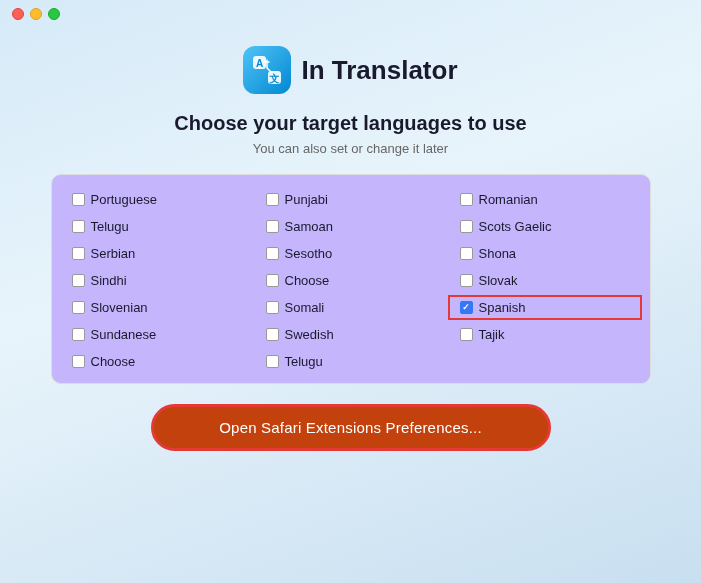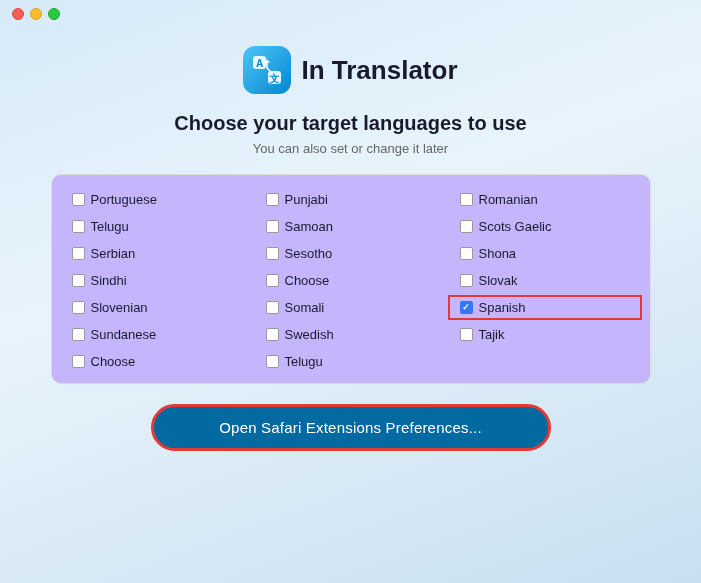--- a/index.html
+++ b/index.html
@@ -145,21 +145,21 @@
     }
 
     .bottom-area {
       display: flex;
       flex-direction: column;
       align-items: center;
       width: 100%;
     }
 
     .open-safari-btn {
-      background: #0369a1;
+      background: #c2410c;
       color: white;
       border: 3px solid #e53935;
       border-radius: 25px;
       padding: 12px 0;
       width: 400px;
       font-size: 15px;
       font-weight: 500;
       cursor: pointer;
       text-align: center;
       letter-spacing: 0.2px;

